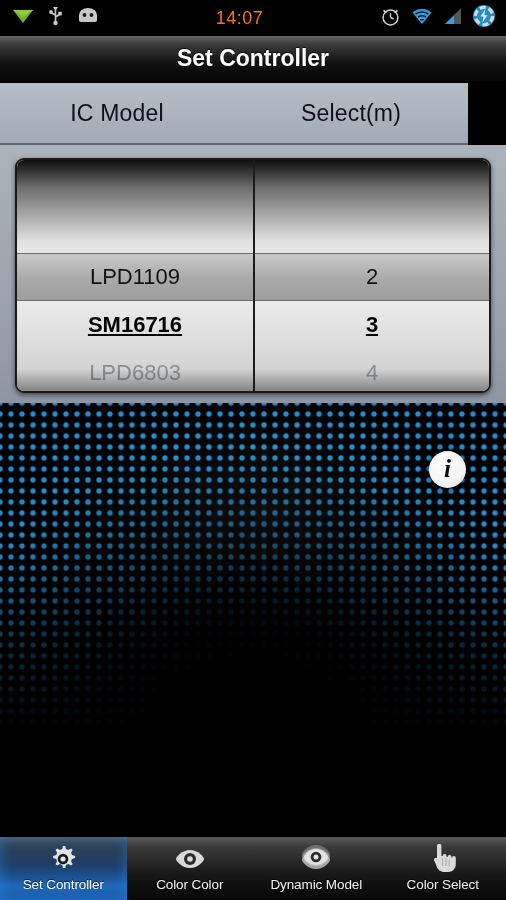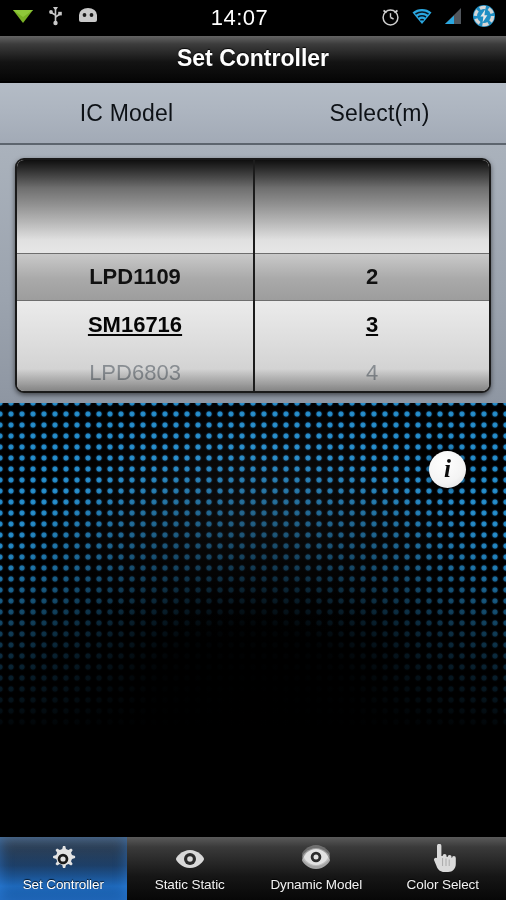--- a/index.html
+++ b/index.html
@@ -24,21 +24,21 @@
     display:flex; align-items:center;
   }
   #status-left {
     display:flex; align-items:center; gap:14px;
     padding-left:12px; flex:0 0 auto;
   }
   #status-center {
     flex:1 1 auto; display:flex; justify-content:center; align-items:center;
   }
   #status-clock {
-    color:#ffffff; font-size:22px; letter-spacing:0.5px;
+    color:#f97316; font-size:18px; letter-spacing:0.5px;
     font-family:"Liberation Sans", sans-serif;
   }
   #status-right {
     display:flex; align-items:center; gap:9px;
     padding-right:10px; flex:0 0 auto;
   }
   .sb-ico { display:block; }
 
   
   #titlebar {
@@ -49,21 +49,21 @@
     border-bottom:1px solid #000;
   }
   #title-text {
     color:#ffffff; font-size:23px; font-weight:bold;
     text-shadow:0 -1px 1px rgba(0,0,0,.8);
   }
 
   
   #colheader {
     position:absolute; left:0; top:83px;
-    width:506px; height:62px;
+    width:468px; height:62px;
     background:linear-gradient(to bottom,#b4bcc6 0%,#adb5c0 45%,#a2aab6 100%);
     border-bottom:2px solid #5d656e;
     display:flex; align-items:center;
   }
   .colhead-cell {
     flex:1 1 0; text-align:center;
     color:#0d1116; font-size:23px;
     letter-spacing:0.2px;
   }
 
@@ -96,21 +96,21 @@
     height:48px;
     display:flex; align-items:center; justify-content:center;
     font-size:22px;
     color:#111;
   }
   .prow.blank { height:93px; }
   .prow.highlight {
     background:linear-gradient(to bottom,#c9c9c9 0%,#a9a9a9 55%,#9d9d9d 100%);
     border-top:1px solid #6e6e6e;
     border-bottom:1px solid #6e6e6e;
-    font-weight:bold;
+    font-weight:normal;
   }
   .prow.selected {
     font-weight:bold;
     color:#050505;
     text-decoration:underline;
   }
   .prow.dim { color:#888d92; }
 
   .pcol-fill {
     position:absolute; left:0; top:0; width:100%;
@@ -349,21 +349,21 @@
     </div>
 
     <div class="tab">
       <span class="tab-icon">
         <svg width="34" height="24" viewBox="0 0 34 24">
           <path d="M17 3 C25 3 31 10 31 12 C31 14 25 21 17 21 C9 21 3 14 3 12 C3 10 9 3 17 3 Z" fill="#d9d9d9"></path>
           <circle cx="17" cy="12" r="6" fill="#2b2b2b"></circle>
           <circle cx="17" cy="12" r="2.8" fill="#d9d9d9"></circle>
         </svg>
       </span>
-      <span class="tab-label">Static Static</span>
+      <span class="tab-label">Color Color</span>
     </div>
 
     <div class="tab">
       <span class="tab-icon">
         <svg width="34" height="30" viewBox="0 0 34 30">
           <g opacity="0.35" fill="#d0d0d0">
             <path d="M17 1 C25 1 31 8 31 10 C31 12 25 19 17 19 C9 19 3 12 3 10 C3 8 9 1 17 1 Z"></path>
           </g>
           <g opacity="0.5" fill="#d0d0d0">
             <path d="M17 4 C25 4 31 11 31 13 C31 15 25 22 17 22 C9 22 3 15 3 13 C3 11 9 4 17 4 Z"></path>

